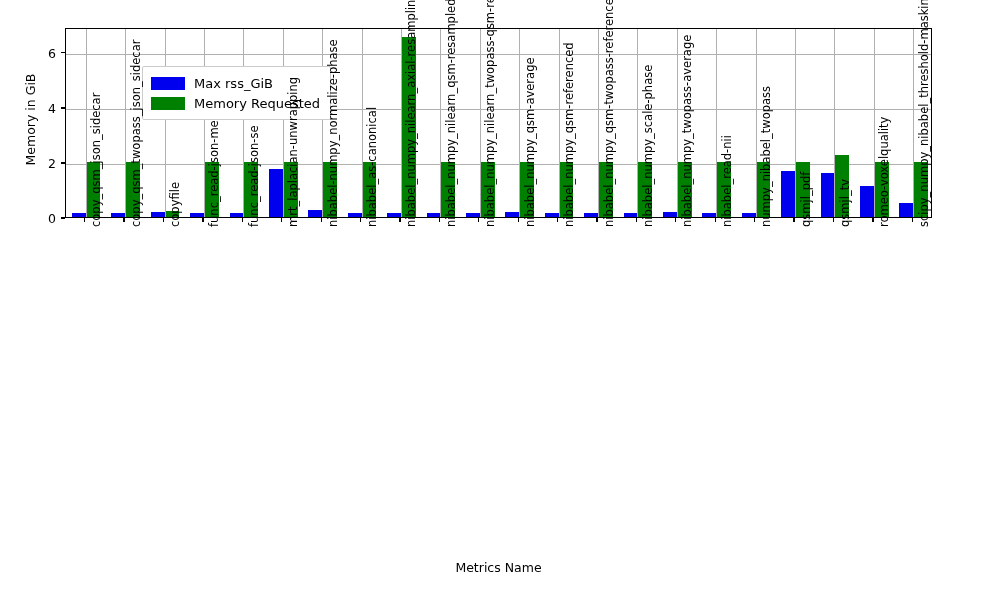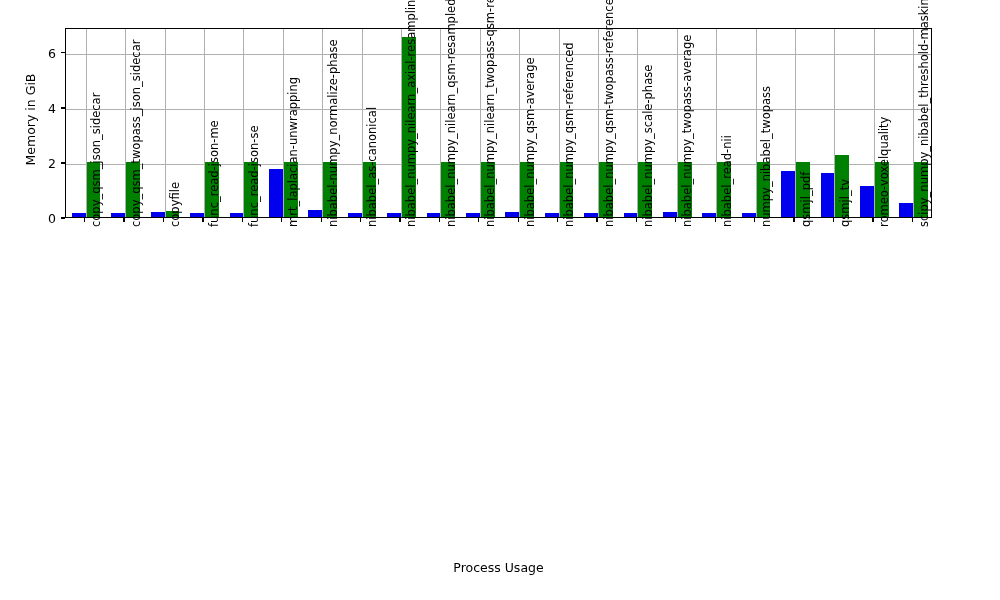--- a/index.html
+++ b/index.html
@@ -200,20 +200,30 @@
         <div class="grp" style="left: 788.182px; width: 39.4091px;">
           <div class="bar blue" title="Max rss_GiB: 1.14" style="width: 13.7932px; height: 31.3913px; left: 5.91136px; background: rgb(0, 0, 238);"></div>
           <div class="bar green" title="Memory Requested: 2" style="width: 13.7932px; height: 55.0725px; left: 20.7045px; background: rgb(0, 128, 0);"></div>
         </div>
         <div class="grp" style="left: 827.591px; width: 39.4091px;">
           <div class="bar blue" title="Max rss_GiB: 0.52" style="width: 13.7932px; height: 14.3188px; left: 5.91136px; background: rgb(0, 0, 238);"></div>
           <div class="bar green" title="Memory Requested: 2" style="width: 13.7932px; height: 55.0725px; left: 20.7045px; background: rgb(0, 128, 0);"></div>
         </div>
       </div>
 
+    <div id="legend">
+      <div class="legend-row">
+        <span class="swatch blue"></span>
+        <span class="legend-text">Max rss_GiB</span>
+      </div>
+      <div class="legend-row">
+        <span class="swatch green"></span>
+        <span class="legend-text">Memory Requested</span>
+      </div>
+    </div>
   </div>
 
   <div id="xaxis">
       <div class="xtick-mark" style="left: 19.0545px;"></div>
       <div class="xtick-label" style="left: 24.2045px;">copy_qsm_json_sidecar</div>
       <div class="xtick-mark" style="left: 58.4636px;"></div>
       <div class="xtick-label" style="left: 63.6136px;">copy_qsm_twopass_json_sidecar</div>
       <div class="xtick-mark" style="left: 97.8727px;"></div>
       <div class="xtick-label" style="left: 103.023px;">copyfile</div>
       <div class="xtick-mark" style="left: 137.282px;"></div>
@@ -248,15 +258,15 @@
       <div class="xtick-label" style="left: 694.159px;">numpy_nibabel_twopass</div>
       <div class="xtick-mark" style="left: 728.418px;"></div>
       <div class="xtick-label" style="left: 733.568px;">qsmjl_pdf</div>
       <div class="xtick-mark" style="left: 767.827px;"></div>
       <div class="xtick-label" style="left: 772.977px;">qsmjl_tv</div>
       <div class="xtick-mark" style="left: 807.236px;"></div>
       <div class="xtick-label" style="left: 812.386px;">romeo-voxelquality</div>
       <div class="xtick-mark" style="left: 846.645px;"></div>
       <div class="xtick-label" style="left: 851.795px;">scipy_numpy_nibabel_threshold-masking</div>
     </div>
-  <div id="xlabel">Process Usage</div>
+  <div id="xlabel">Metrics Name</div>
 
 </div>
 
 </body></html>

